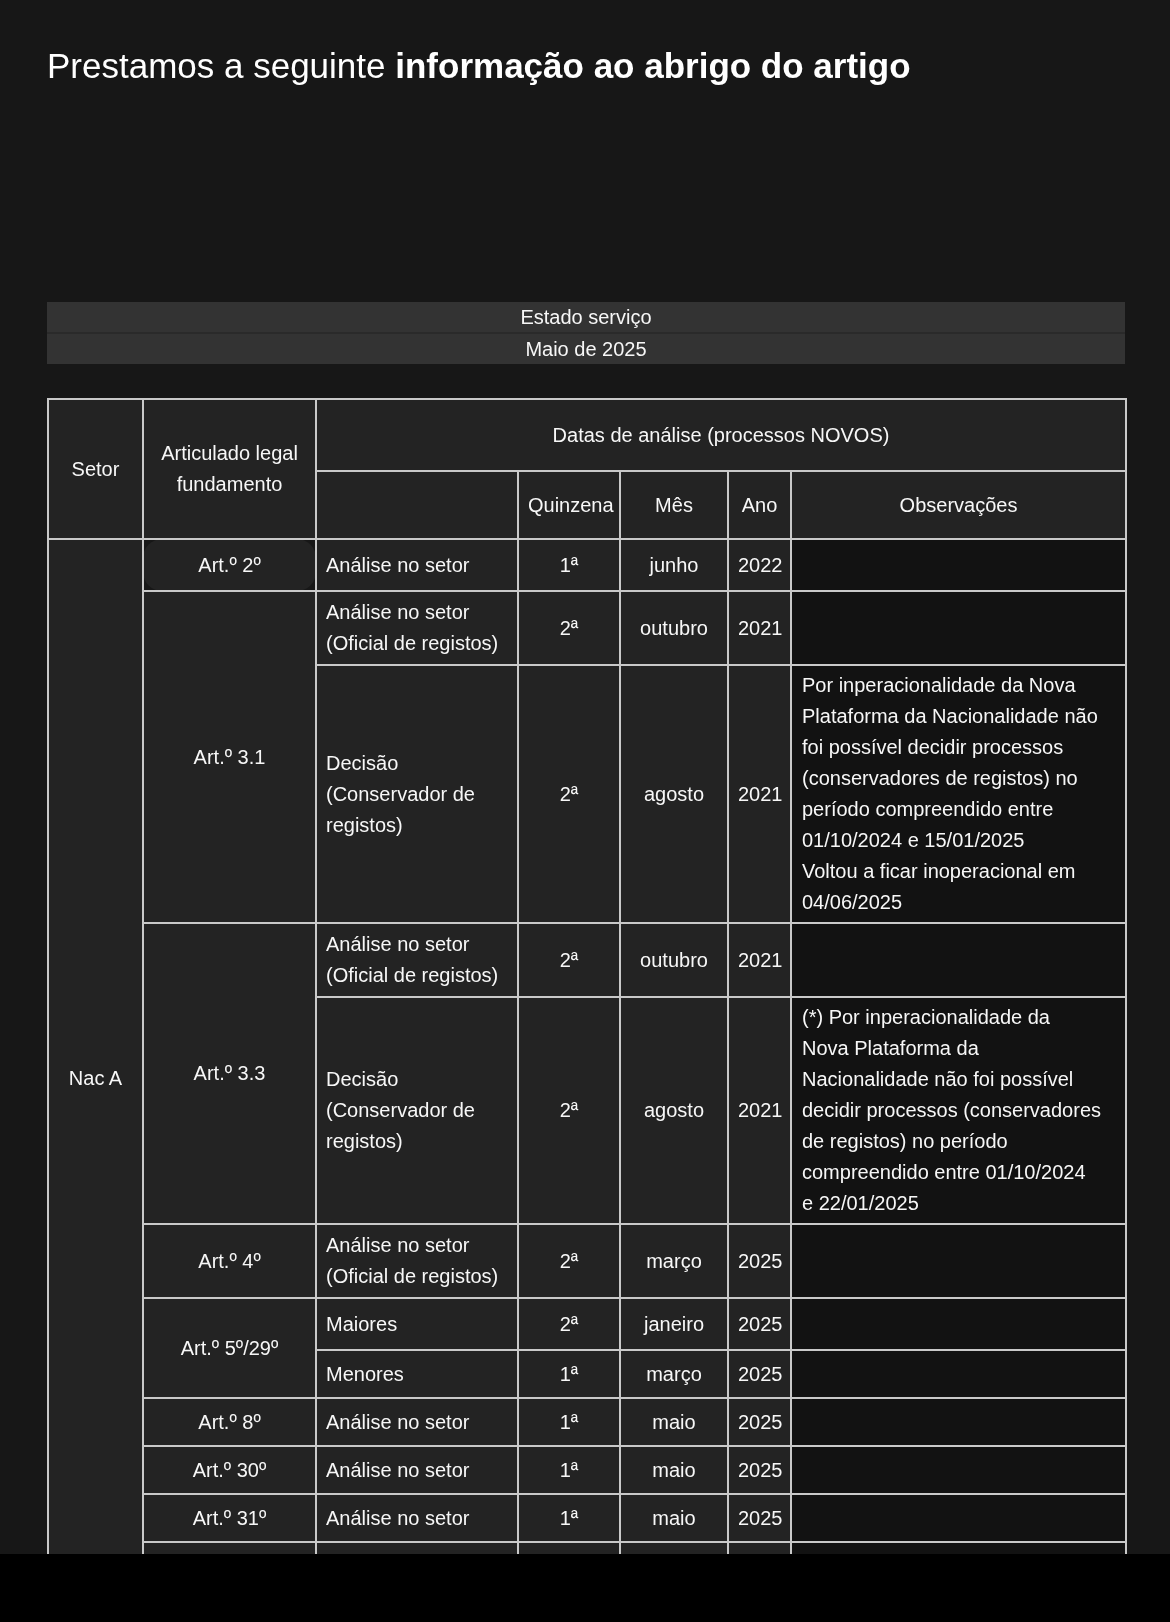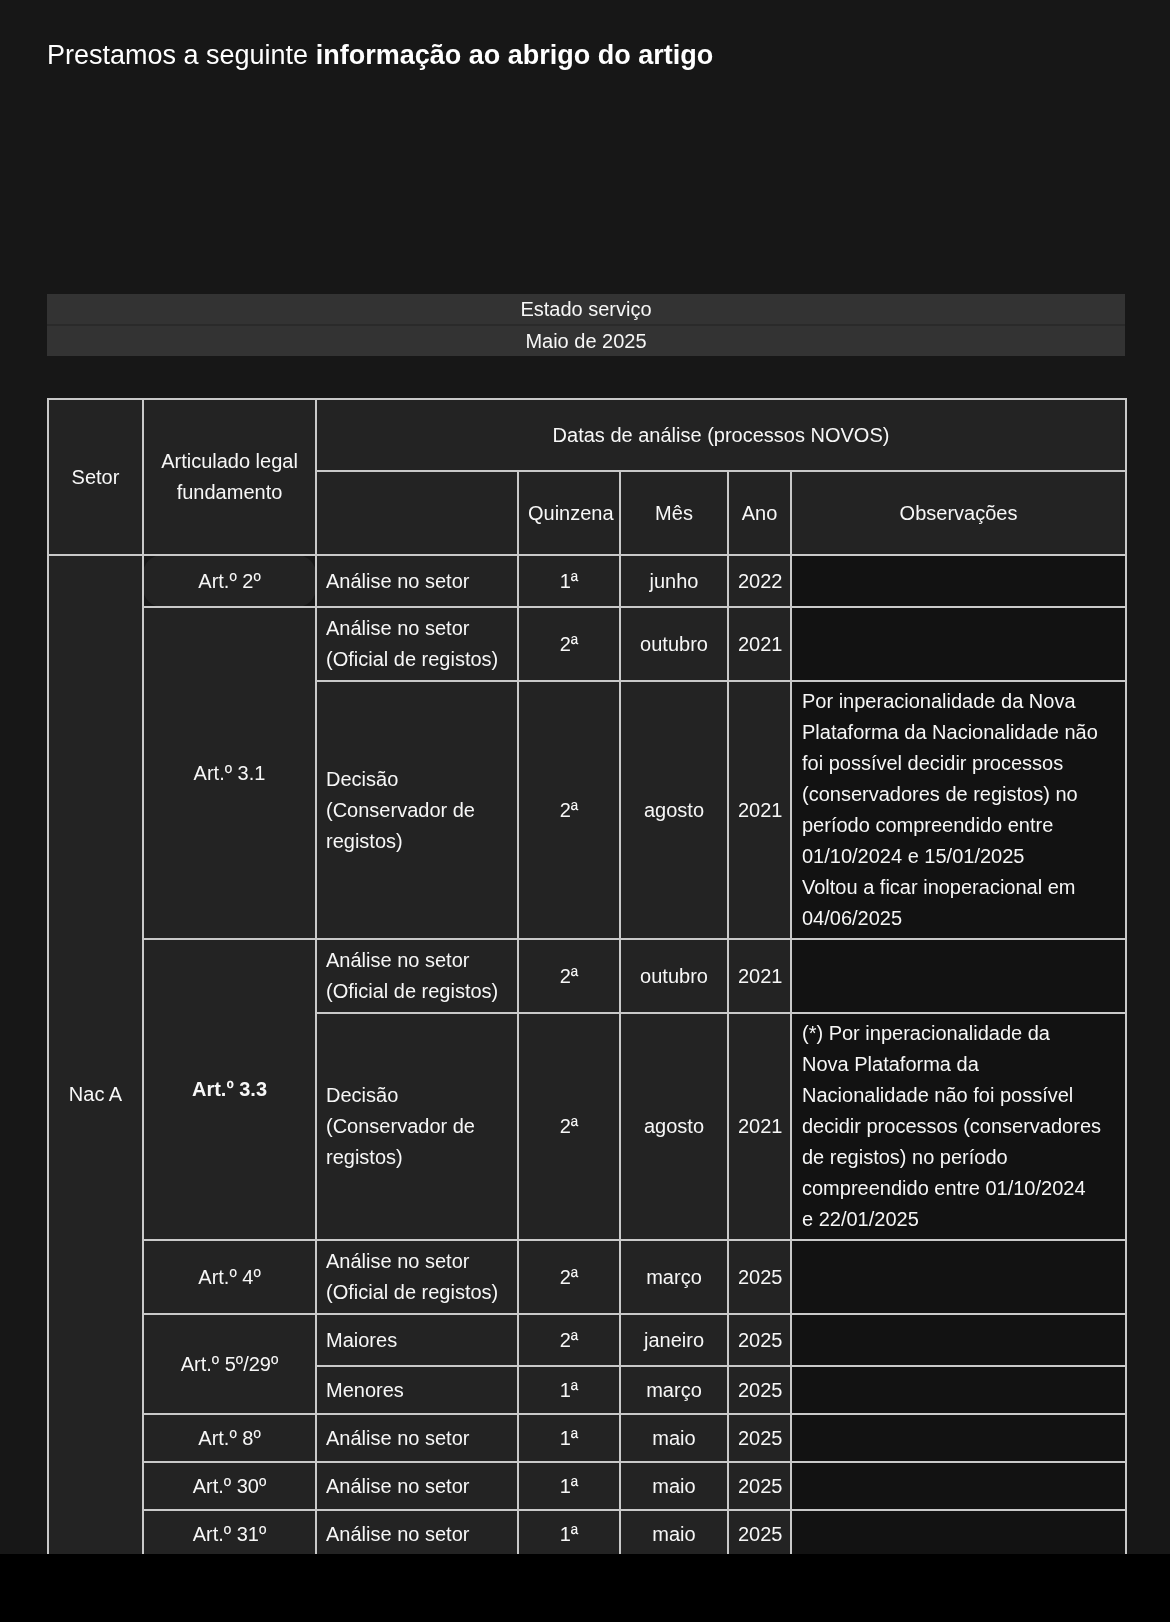--- a/index.html
+++ b/index.html
@@ -6,43 +6,43 @@
     --page_bg:#171717; --cell_bg:#232323; --obs_cell_bg:#121212;
     --band_bg:#333333; --border:#c9c9c9; --text:#f2f2f2; --mask:#000000;
   }
   html,body{margin:0;padding:0}
   body{
     width:1170px;height:1622px;position:relative;overflow:hidden;
     background:var(--page_bg);color:var(--text);
     font-family:"Liberation Sans",sans-serif;
   }
   .title{
-    position:absolute;left:47px;top:26px;width:1090px;margin:0;
-    font-size:27px;line-height:59px;font-weight:400;color:#ffffff;
+    position:absolute;left:47px;top:36px;width:1090px;margin:0;
+    font-size:35px;line-height:59px;font-weight:400;color:#ffffff;
   }
   .title strong{font-weight:700}
   .title strong.block{display:block}
   .band{
-    position:absolute;left:47px;top:294px;width:1078px;
+    position:absolute;left:47px;top:302px;width:1078px;
     background:var(--band_bg);font-size:20px;text-align:center;color:#f7f7f7;
   }
   .band-row{height:30px;line-height:30px}
   .band-row.first{border-bottom:2px solid #2a2a2a}
   table{
     position:absolute;left:47px;top:398px;width:1078px;
     border-collapse:collapse;table-layout:fixed;
     font-size:20px;color:#f7f7f7;
   }
   th,td{
     border:2px solid var(--border);background:var(--cell_bg);
     font-weight:400;padding:5px 9px;line-height:31px;
     vertical-align:middle;text-align:center;overflow:hidden;
   }
   thead tr.hr1{height:72px}
-  thead tr.hr2{height:84px}
+  thead tr.hr2{height:68px}
   td.c-action{text-align:left;white-space:pre-line}
   td.c-obs{background:var(--obs_cell_bg);text-align:left;white-space:pre-line;padding:4px 10px}
   td.c-art.dark-top{border-top-color:#0a0a0a}
   .bottom-mask{
     position:absolute;left:0;top:1554px;width:1170px;height:68px;
     background:var(--mask);
   }
 </style>
 </head>
 <body>
@@ -110,21 +110,21 @@
         <td class="c-obs">Por inperacionalidade da Nova
 Plataforma da Nacionalidade não
 foi possível decidir processos
 (conservadores de registos) no
 período compreendido entre
 01/10/2024 e 15/01/2025
 Voltou a ficar inoperacional em
 04/06/2025</td>
       </tr>
       <tr style="height: 62px;">
-        <td class="c-art dark-top" rowspan="2" style="white-space: pre-line; font-weight: bold;">Art.º 3.3</td>
+        <td class="c-art dark-top" rowspan="2" style="white-space: pre-line;">Art.º 3.3</td>
         <td class="c-action">Análise no setor
 (Oficial de registos)</td>
         <td>2ª</td>
         <td>outubro</td>
         <td>2021</td>
         <td class="c-obs"></td>
       </tr>
       <tr>
         <td class="c-action">Decisão
 (Conservador de

